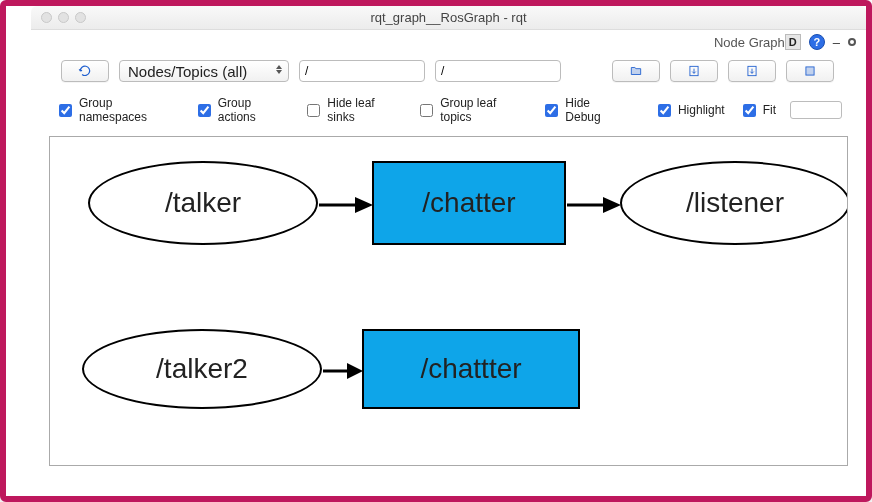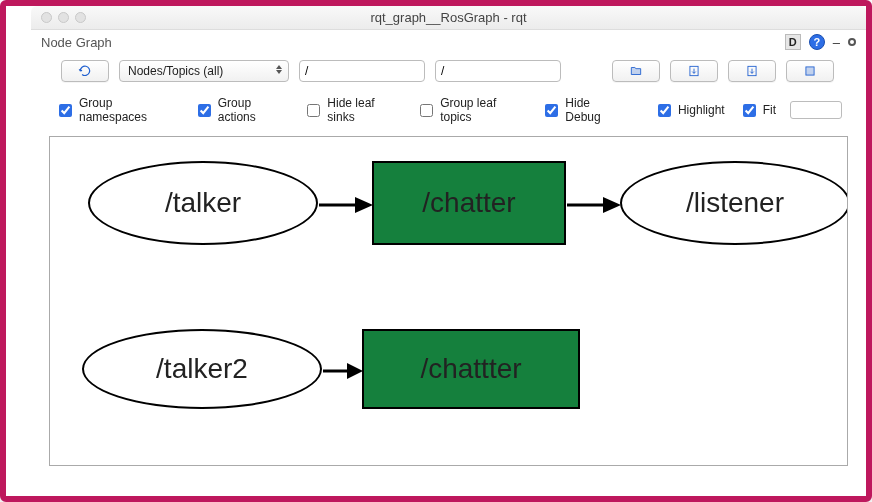--- a/index.html
+++ b/index.html
@@ -47,21 +47,21 @@
   .title {
     flex: 1;
     text-align: center;
     font-size: 13px;
     color: #444;
     pointer-events: none;
   }
   .subheader {
     display: flex;
     align-items: center;
-    justify-content: space-between;
+    justify-content: flex-end;
     padding: 4px 10px 6px 10px;
   }
   .subheader-left {
     font-size: 13px;
     font-weight: 500;
     color: #555;
   }
   .subheader-right {
     display: flex;
     align-items: center;
@@ -112,21 +112,21 @@
   .btn svg { width: 14px; height: 14px; }
   .select {
     display: inline-flex;
     align-items: center;
     height: 22px;
     padding: 0 18px 0 8px;
     background: linear-gradient(#ffffff,#f1f1f1);
     border: 1px solid #bcbcbc;
     border-radius: 4px;
     position: relative;
-    font-size: 12px;
+    font-size: 15px;
     cursor: pointer;
     min-width: 170px;
   }
   .select .caret {
     position: absolute;
     right: 6px;
     top: 4px;
     display: flex;
     flex-direction: column;
     gap: 1px;
@@ -192,21 +192,21 @@
     display:flex;align-items:center;justify-content:center;
     font-size: 28px;
     font-family: "Helvetica Neue", Arial, sans-serif;
     background:#fff;
   }
   .node-rect {
     position:absolute;
     border: 2px solid #000;
     display:flex;align-items:center;justify-content:center;
     font-size: 28px;
-    background:#15803d;
+    background:#0ea5e9;
   }
   .arrow {
     position:absolute;
   }
 </style>
 </head>
 <body>
 
 <div class="window">
 

